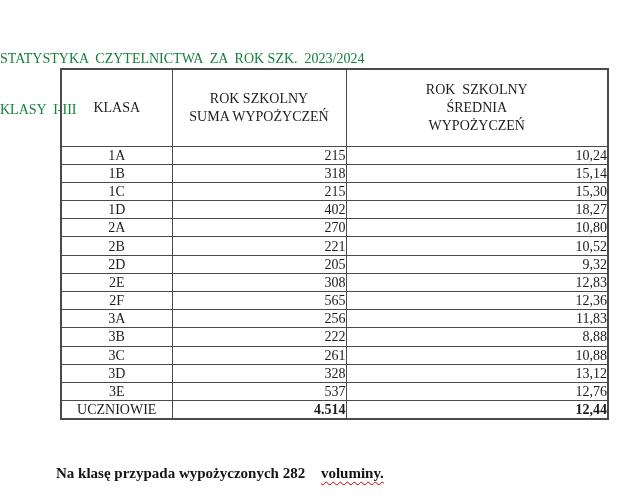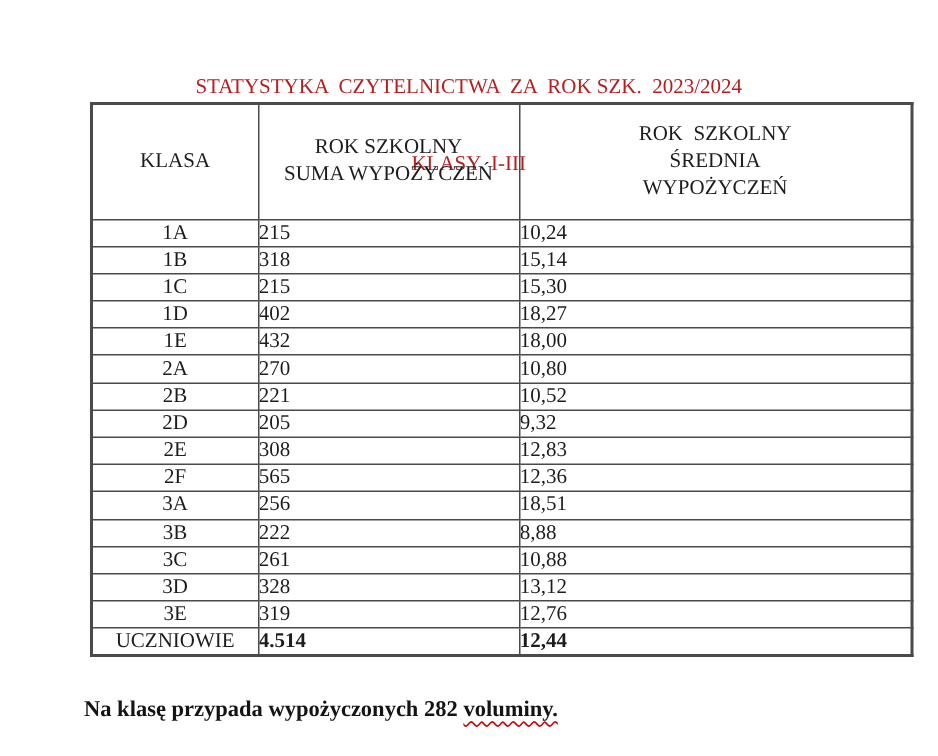--- a/index.html
+++ b/index.html
@@ -14,25 +14,24 @@
     background: #ffffff;
     font-family: "Liberation Serif", serif;
     color: #1c1c1c;
     overflow: hidden;
   }
   .title {
     position: absolute;
     top: 16px;
     left: 0;
     width: 100%;
-    text-align: center;
     font-size: 14px;
     line-height: 17px;
     white-space: pre-wrap;
-    color: #b91c1c;
+    color: #15803d;
   }
   table.stats {
     position: absolute;
     left: 60px;
     top: 68px;
     width: 547px;
     border-collapse: collapse;
     table-layout: fixed;
     border: 2px solid #4a4a4a;
     font-size: 14px;
@@ -56,41 +55,42 @@
   th.h-klasa, th.h-suma { padding-bottom: 12px; }
   table.stats tbody tr {
     height: 18.2px;
   }
   td.c-klasa {
     text-align: center;
     padding-left: 6px;
     line-height: 17px;
   }
   td.c-suma, td.c-srednia {
-    text-align: left;
+    text-align: right;
     line-height: 17px;
   }
   tr.summary td.c-suma, tr.summary td.c-srednia {
     font-weight: bold;
     font-family: Liberation Serif, serif;
   }
   .footer-note {
     position: absolute;
     left: 56px;
     top: 450px;
     font-size: 15px;
     font-weight: bold;
     color: #141414;
   }
   .misspelled {
     text-decoration-line: underline;
     text-decoration-style: wavy;
     text-decoration-color: #cc0000;
     text-decoration-thickness: 1px;
     text-underline-offset: 3px;
+    margin-left: 12px;
   }
 </style>
 </head>
 <body>
 
 <div class="page">
 
   <div class="title">
     <div>STATYSTYKA  CZYTELNICTWA  ZA  ROK SZK.  2023/2024</div>
     <div>KLASY  I-III</div>
@@ -127,25 +127,20 @@
         <td class="c-klasa">1C</td>
         <td class="c-suma">215</td>
         <td class="c-srednia">15,30</td>
       </tr>
       <tr>
         <td class="c-klasa">1D</td>
         <td class="c-suma">402</td>
         <td class="c-srednia">18,27</td>
       </tr>
       <tr>
-        <td class="c-klasa">1E</td>
-        <td class="c-suma">432</td>
-        <td class="c-srednia">18,00</td>
-      </tr>
-      <tr>
         <td class="c-klasa">2A</td>
         <td class="c-suma">270</td>
         <td class="c-srednia">10,80</td>
       </tr>
       <tr>
         <td class="c-klasa">2B</td>
         <td class="c-suma">221</td>
         <td class="c-srednia">10,52</td>
       </tr>
       <tr>
@@ -159,40 +154,40 @@
         <td class="c-srednia">12,83</td>
       </tr>
       <tr>
         <td class="c-klasa">2F</td>
         <td class="c-suma">565</td>
         <td class="c-srednia">12,36</td>
       </tr>
       <tr>
         <td class="c-klasa">3A</td>
         <td class="c-suma">256</td>
-        <td class="c-srednia">18,51</td>
+        <td class="c-srednia">11,83</td>
       </tr>
       <tr>
         <td class="c-klasa">3B</td>
         <td class="c-suma">222</td>
         <td class="c-srednia">8,88</td>
       </tr>
       <tr>
         <td class="c-klasa">3C</td>
         <td class="c-suma">261</td>
         <td class="c-srednia">10,88</td>
       </tr>
       <tr>
         <td class="c-klasa">3D</td>
         <td class="c-suma">328</td>
         <td class="c-srednia">13,12</td>
       </tr>
       <tr>
         <td class="c-klasa">3E</td>
-        <td class="c-suma">319</td>
+        <td class="c-suma">537</td>
         <td class="c-srednia">12,76</td>
       </tr>
       <tr class="summary">
         <td class="c-klasa">UCZNIOWIE</td>
         <td class="c-suma">4.514</td>
         <td class="c-srednia">12,44</td>
       </tr>
     </tbody>
   </table>
 

